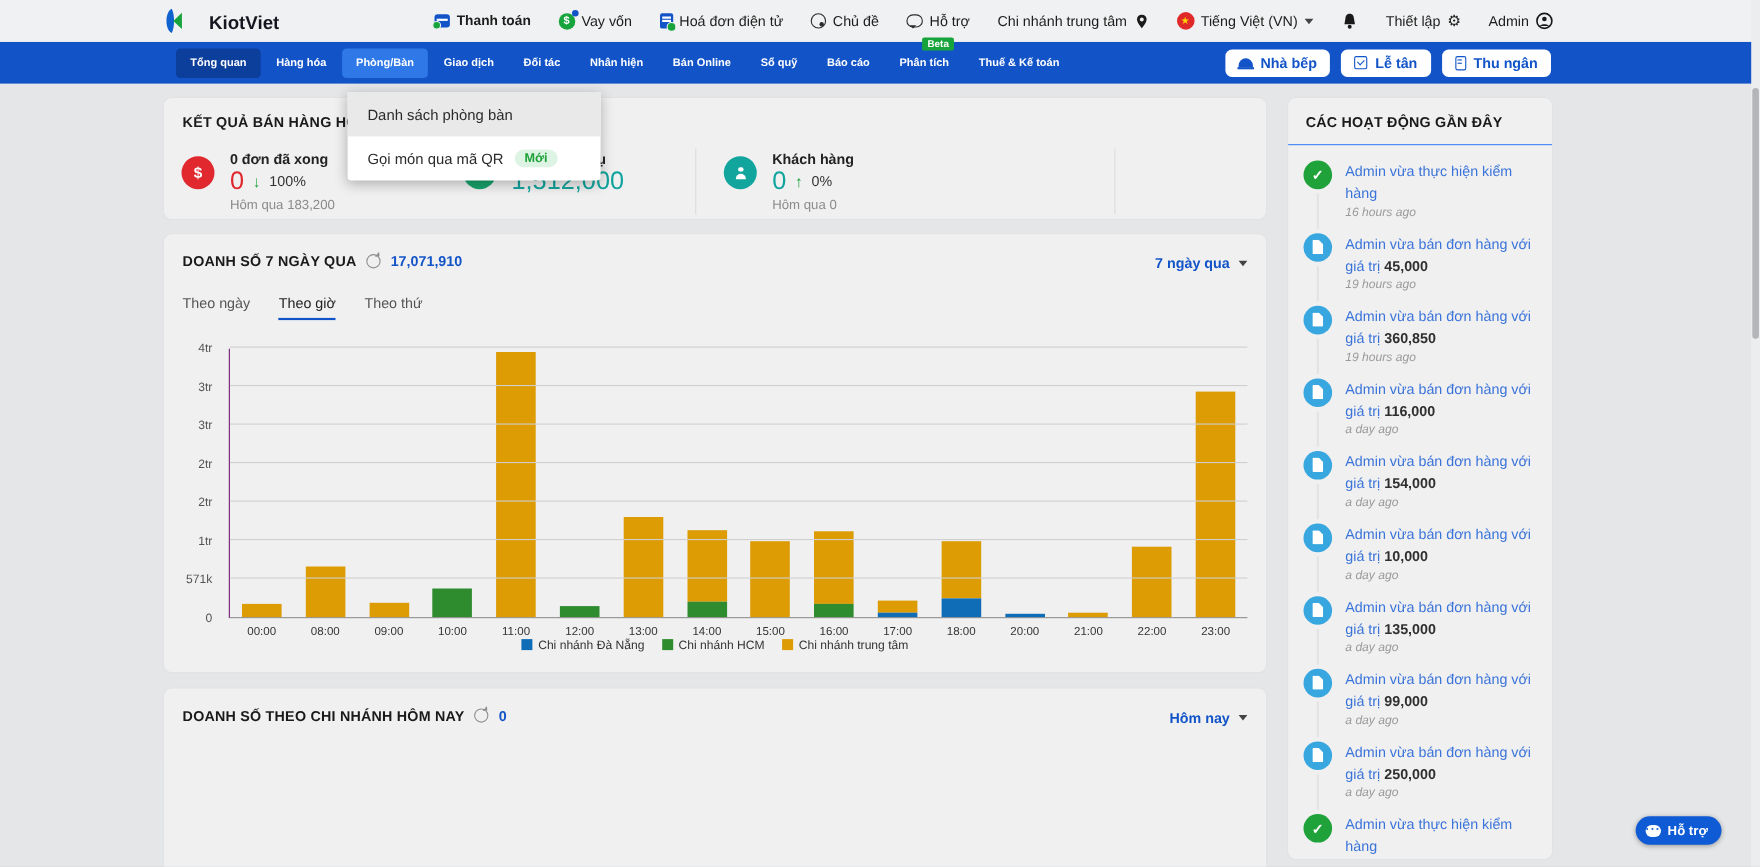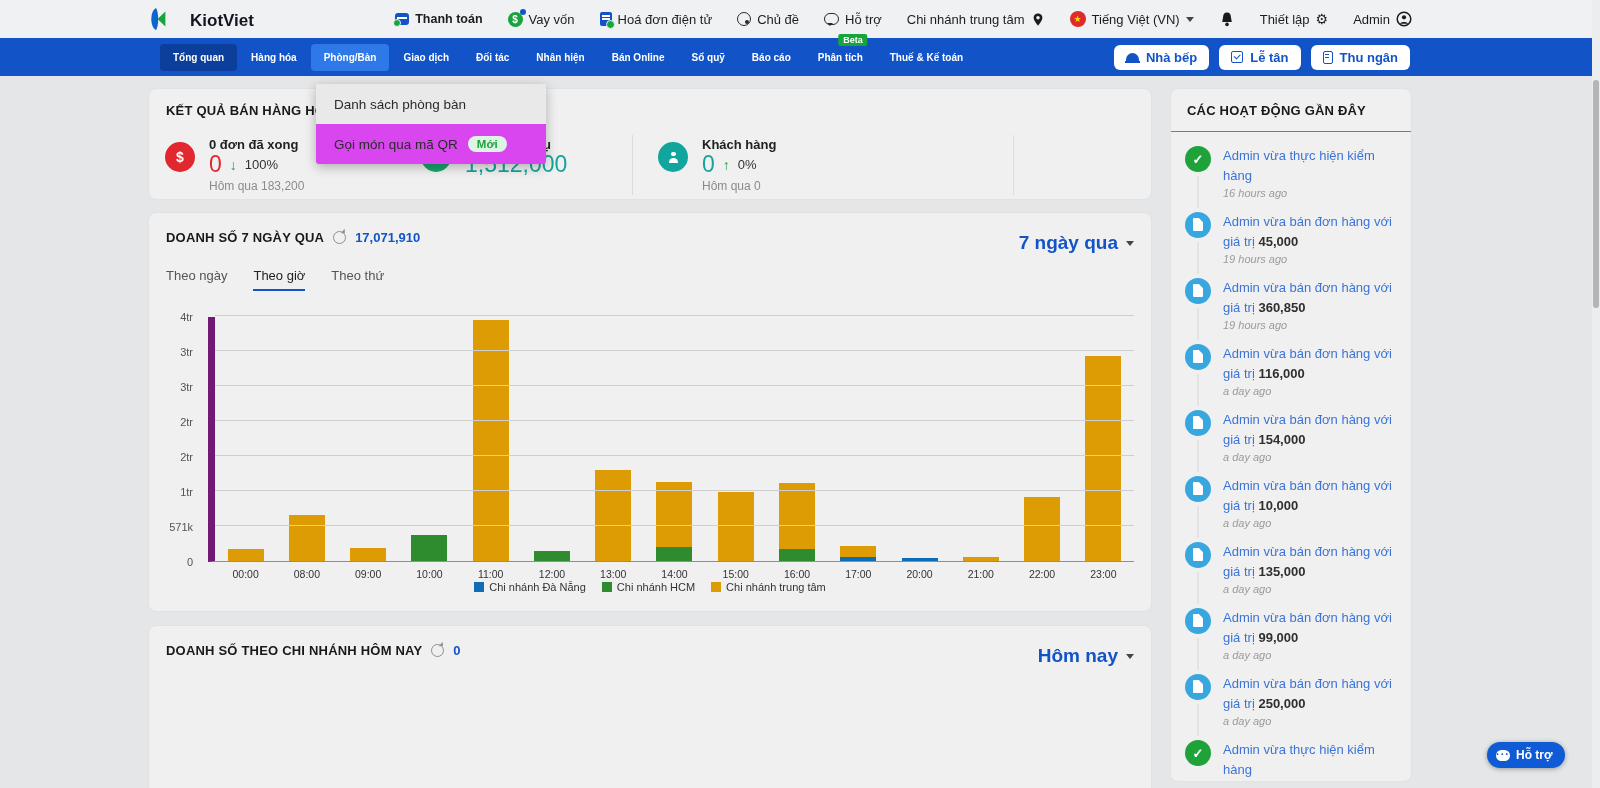--- a/index.html
+++ b/index.html
@@ -41,21 +41,21 @@
   .action-btn { background:#fff; color:#1254c8; font-weight:bold; font-size:13px; padding:5px 12px; border-radius:6px; display:flex; align-items:center; gap:7px; cursor:pointer; }
   .abtn-icon { display:inline-block; position:relative; }
   .abtn-icon.kitchen { width:13px; height:8px; background:#1254c8; border-radius:7px 7px 0 0; }
   .abtn-icon.kitchen::after { content:""; position:absolute; left:-1px; bottom:-2px; width:15px; height:2px; background:#1254c8; }
   .abtn-icon.reception { width:12px; height:12px; border:1.8px solid #1254c8; border-radius:2px; }
   .abtn-icon.reception::after { content:""; position:absolute; left:2px; top:2px; width:5px; height:2.5px; border-left:1.8px solid #1254c8; border-bottom:1.8px solid #1254c8; transform:rotate(-45deg); }
   .abtn-icon.cashier { width:10px; height:13px; border:1.8px solid #1254c8; border-radius:2px; }
   .abtn-icon.cashier::after { content:""; position:absolute; left:1px; top:2px; width:4px; height:1.5px; background:#1254c8; box-shadow:0 3px 0 #1254c8; }
 
   
-  .dropdown { position:absolute; left:316px; top:84px; width:230px; background:#d946ef; z-index:50; box-shadow:0 3px 12px rgba(0,0,0,.28); border-radius:0 0 3px 3px; overflow:hidden; }
+  .dropdown { position:absolute; left:316px; top:84px; width:230px; background:#ffffff; z-index:50; box-shadow:0 3px 12px rgba(0,0,0,.28); border-radius:0 0 3px 3px; overflow:hidden; }
   .dd-item { height:40px; display:flex; align-items:center; gap:10px; padding:0 18px; font-size:13.5px; color:#2b2b2b; cursor:pointer; }
   .dd-item.hover { background:#e9e9e9; }
   .dd-badge { background:#ddf3e3; color:#1fa23a; font-size:11.5px; font-weight:bold; padding:2px 9px; border-radius:10px; }
   .dd-badge:empty { display:none; }
 
   
   .card { position:absolute; background:#f0f0f1; border:1px solid #e1e2e4; border-radius:8px; }
   .card-title { font-size:13px; font-weight:bold; color:#191919; letter-spacing:.2px; }
   #card-sales { left:148px; top:88px; width:1004px; height:112px; }
   #card-week  { left:148px; top:212px; width:1004px; height:400px; }
@@ -73,36 +73,36 @@
   .vdiv { position:absolute; top:46px; width:1px; height:60px; background:#dcdcdc; }
   .person-glyph { width:11px; height:11px; position:relative; }
   .person-glyph::before { content:""; position:absolute; left:3.5px; top:0; width:4.5px; height:4.5px; border-radius:50%; background:#fff; }
   .person-glyph::after { content:""; position:absolute; left:1px; bottom:0; width:9px; height:5px; border-radius:5px 5px 0 0; background:#fff; }
 
   
   .title-row { position:absolute; left:17px; top:17px; display:flex; align-items:center; gap:9px; }
   .refresh { width:13px; height:13px; border:1.6px solid #8f8f8f; border-radius:50%; position:relative; display:inline-block; }
   .refresh::after { content:""; position:absolute; right:-3px; top:-2px; border:3.5px solid transparent; border-left-color:#8f8f8f; transform:rotate(40deg); }
   .total-link { font-size:13px; font-weight:bold; color:#1254c8; }
-  .period { position:absolute; right:17px; top:19px; display:flex; align-items:center; gap:8px; font-size:19px; font-weight:bold; color:#1254c8; cursor:pointer; }
+  .period { position:absolute; right:17px; top:19px; display:flex; align-items:center; gap:8px; font-size:13px; font-weight:bold; color:#1254c8; cursor:pointer; }
   .tabs { position:absolute; left:17px; top:55px; display:flex; gap:26px; font-size:13px; color:#555; }
   .tab { padding-bottom:6px; cursor:pointer; border-bottom:2px solid transparent; }
   .tab.active { color:#222; border-bottom-color:#1254c8; }
 
-  .chart-area { position:absolute; left:59px; right:17px; top:104px; height:245px; border-left:7px solid #701a75; border-bottom:1px solid #8f8f8f; }
+  .chart-area { position:absolute; left:59px; right:17px; top:104px; height:245px; border-left:1px solid #701a75; border-bottom:1px solid #8f8f8f; }
   .gridline { position:absolute; left:0; right:0; height:1px; background:#cfcfcf; }
   .slots { position:absolute; inset:0; display:flex; align-items:flex-end; }
   .slot { flex:1; position:relative; height:100%; display:flex; align-items:flex-end; justify-content:center; }
   .bar { width:36px; display:flex; flex-direction:column-reverse; }
   .seg { width:100%; }
   .xlabel { position:absolute; top:100%; margin-top:7px; left:50%; transform:translateX(-50%); font-size:10.5px; color:#333; white-space:nowrap; }
   .ylabels { position:absolute; left:0; width:52px; top:104px; height:245px; }
   .ytick { position:absolute; right:8px; font-size:11px; color:#555; }
   .legend { position:absolute; left:0; right:0; top:368px; display:flex; justify-content:center; gap:16px; }
-  .legend-item { display:flex; align-items:center; gap:5px; font-size:11px; color:#333; }
+  .legend-item { display:flex; gap:5px; font-size:11px; color:#333; }
   .swatch { width:10px; height:10px; display:inline-block; }
 
   
   .side-title { padding:14px 16px 13px; border-bottom:1px solid #3b82f6; }
   .act-list { position:relative; padding:14px 10px 0 14px; }
   .act-line { position:absolute; left:26px; top:34px; bottom:26px; width:2px; background:#e3e3e3; }
   .act-item { position:relative; display:flex; margin-bottom:13px; }
   .act-icon { flex:0 0 26px; width:26px; height:26px; border-radius:50%; position:relative; z-index:1; box-shadow:0 0 0 4px #f0f0f1; }
   .act-icon.check { background:#1fa23a; }
   .act-icon.check::before { content:"\2713"; position:absolute; inset:0; display:flex; align-items:center; justify-content:center; color:#fff; font-size:13px; font-weight:bold; }
@@ -371,20 +371,27 @@
           </div>
           <div class="slot">
             <div class="bar">
               <div class="seg" style="height: 4px; background: rgb(15, 108, 182);"></div>
               <div class="seg" style="height: 11px; background: rgb(221, 155, 4);"></div>
             </div>
             <div class="xlabel">17:00</div>
           </div>
           <div class="slot">
             <div class="bar">
+              <div class="seg" style="height: 17px; background: rgb(15, 108, 182);"></div>
+              <div class="seg" style="height: 52px; background: rgb(221, 155, 4);"></div>
+            </div>
+            <div class="xlabel">18:00</div>
+          </div>
+          <div class="slot">
+            <div class="bar">
               <div class="seg" style="height: 3px; background: rgb(15, 108, 182);"></div>
             </div>
             <div class="xlabel">20:00</div>
           </div>
           <div class="slot">
             <div class="bar">
               <div class="seg" style="height: 4px; background: rgb(221, 155, 4);"></div>
             </div>
             <div class="xlabel">21:00</div>
           </div>

